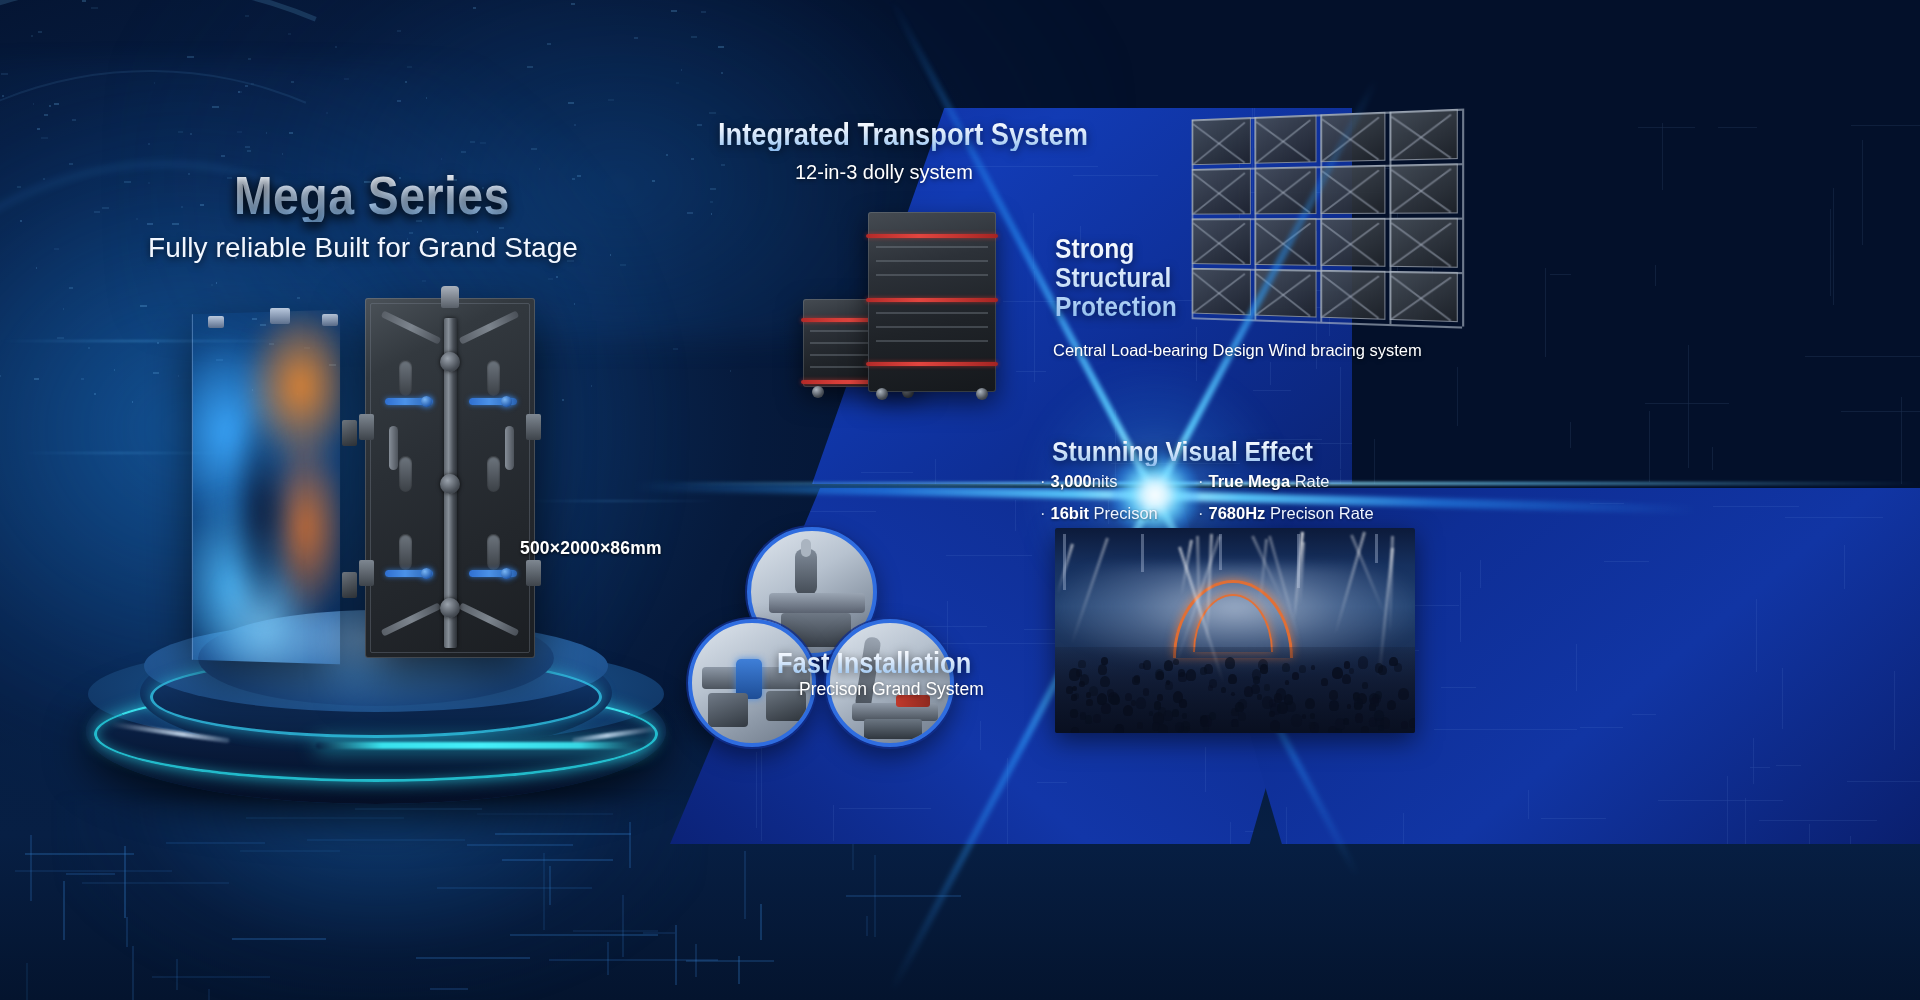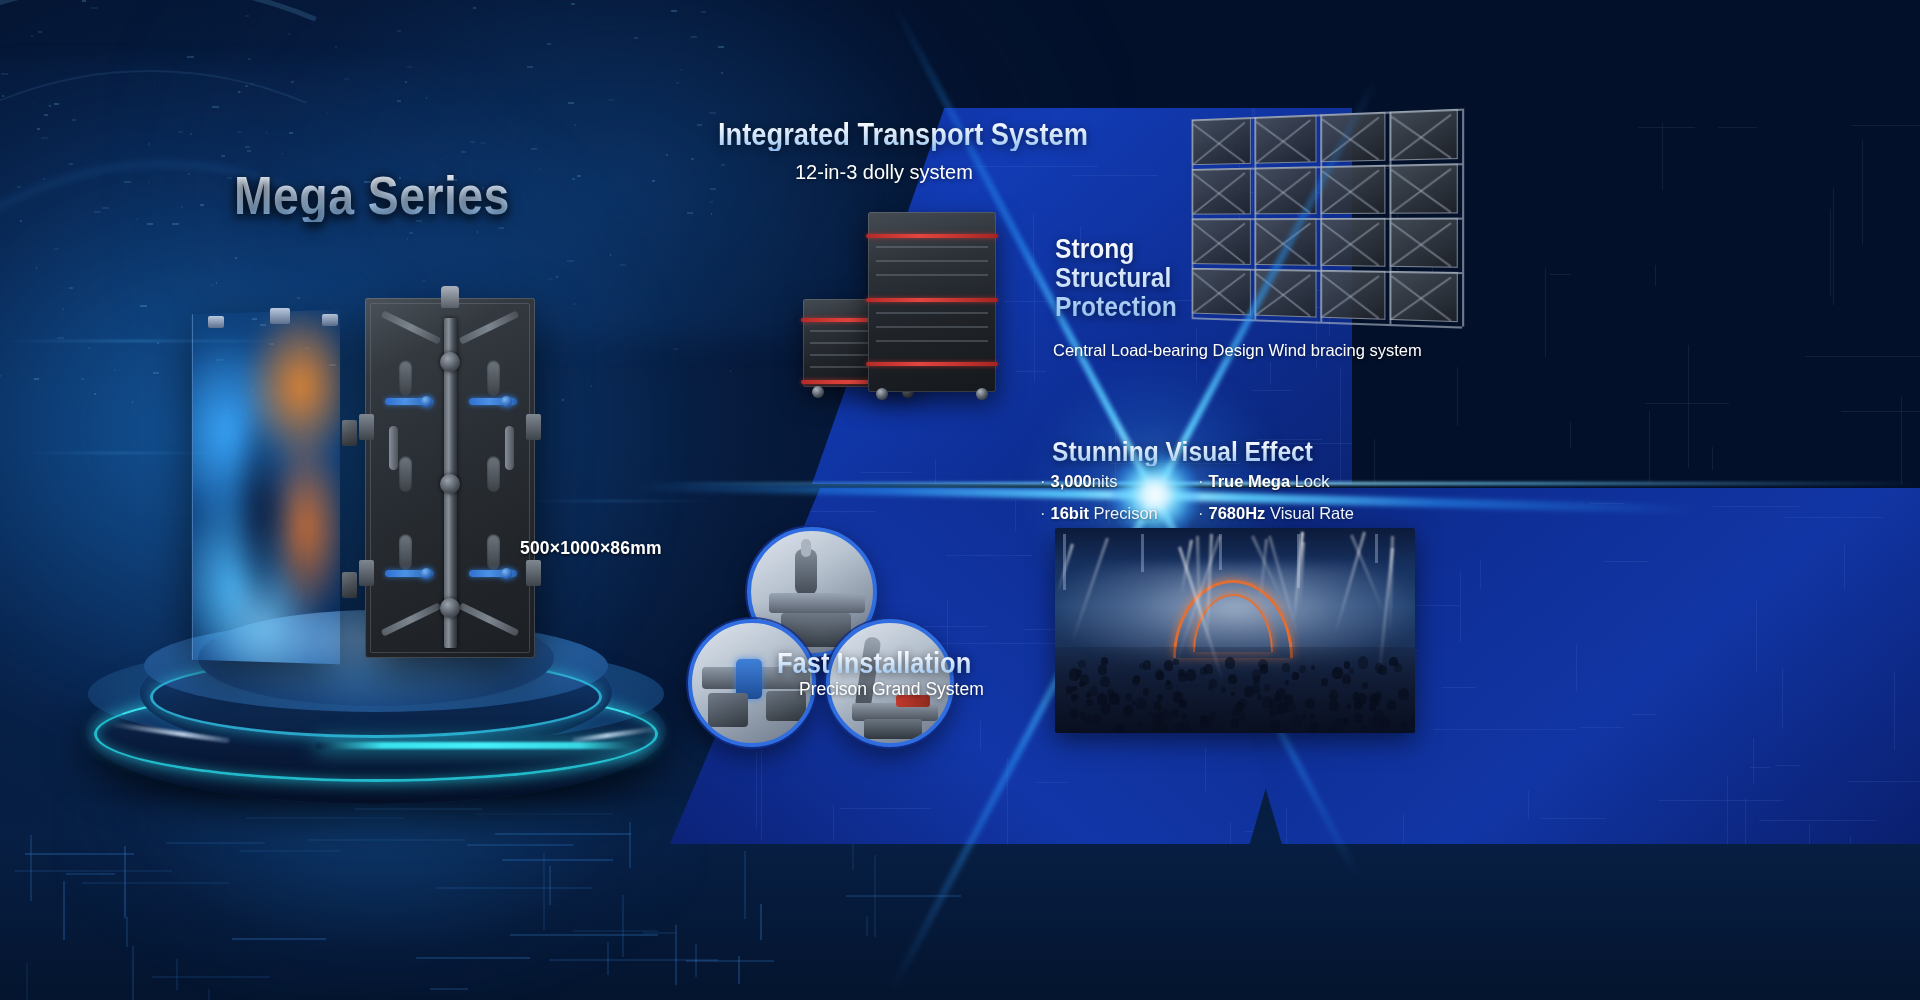--- a/index.html
+++ b/index.html
@@ -589,23 +589,24 @@
       <div class="pb-handle" style="left:24px;top:128px;"></div>
       <div class="pb-handle" style="left:140px;top:128px;"></div>
 
       <div class="pb-side-lug" style="left:-6px;top:116px;"></div>
       <div class="pb-side-lug" style="left:-6px;top:262px;"></div>
       <div class="pb-side-lug" style="left:161px;top:116px;"></div>
       <div class="pb-side-lug" style="left:161px;top:262px;"></div>
     </div>
   </div>
 
-  <div class="product-dims">500×1000×86mm</div>
+  <div class="product-dims">500×2000×86mm</div>
 
   <div class="hero-title">Mega Series</div>
+  <div class="hero-sub">Fully reliable Built for Grand Stage</div>
 
   <div class="rpanel">
 
     <div class="quad q-tl">
       <div class="blueprint" id="bp1">
           <div class="bp-line v" style="left: 41.0643%; top: 46.8308%; height: 111.062px;"></div>
           <div class="bp-line v" style="left: 79.0177%; top: 11.7762%; height: 91.8988px;"></div>
           <div class="bp-line h" style="left: 82.4374%; top: 88.8724%; width: 65.0121px;"></div>
           <div class="bp-line h" style="left: 48.2806%; top: 22.8125%; width: 85.6559px;"></div>
           <div class="bp-line h" style="left: 4.78233%; top: 53.9224%; width: 111.871px;"></div>
@@ -1058,21 +1059,21 @@
   <div class="blk hd-cond t-ssp">
     <div>Strong</div>
     <div>Structural</div>
     <div>Protection</div>
   </div>
   <div class="blk sub-reg t-ssp-sub">Central Load-bearing Design Wind bracing system</div>
 
   <div class="blk hd-cond t-sve">Stunning Visual Effect</div>
   <div class="specs" id="specs">
       <div class="spec"><span class="dot">·</span><b>3,000</b><span>nits</span></div>
-      <div class="spec"><span class="dot">·</span><b>True Mega</b><span> Lock</span></div>
+      <div class="spec"><span class="dot">·</span><b>True Mega</b><span> Rate</span></div>
       <div class="spec"><span class="dot">·</span><b>16bit</b><span> Precison</span></div>
-      <div class="spec"><span class="dot">·</span><b>7680Hz</b><span> Visual Rate</span></div>
+      <div class="spec"><span class="dot">·</span><b>7680Hz</b><span> Precison Rate</span></div>
     </div>
 
   <div class="blk hd-cond t-fi">Fast Installation</div>
   <div class="blk sub-reg t-fi-sub">Precison Grand System</div>
 
 </div>
 
 </body></html>

